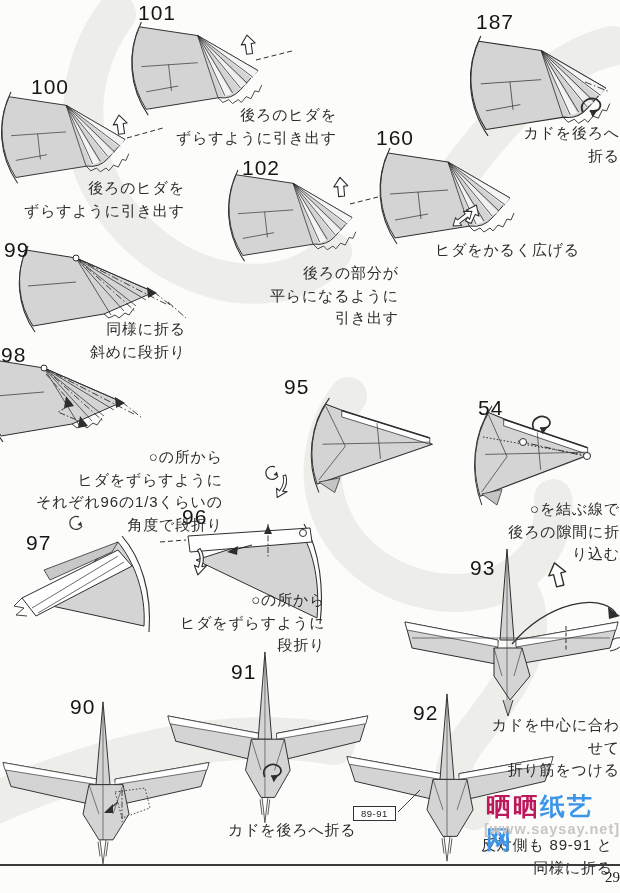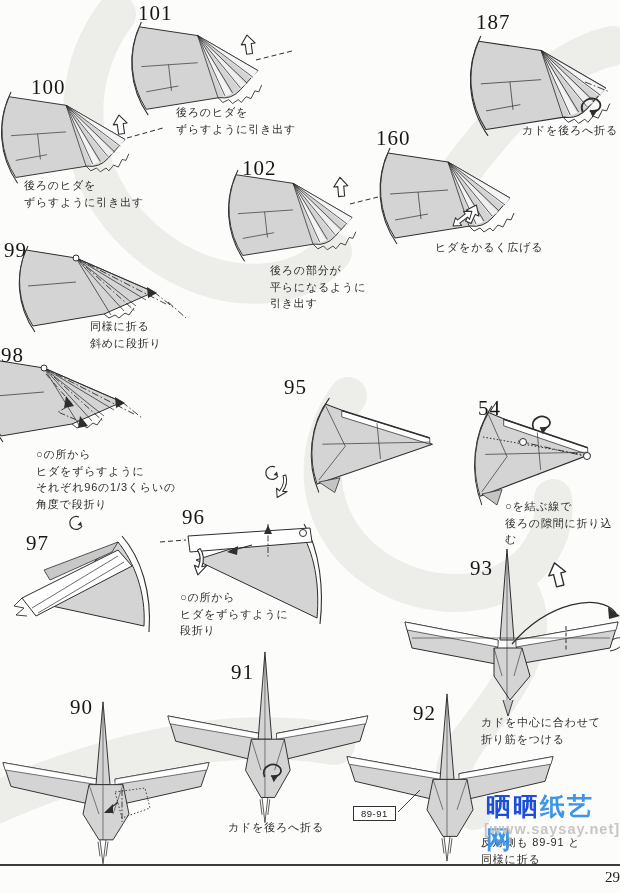--- a/index.html
+++ b/index.html
@@ -7,26 +7,26 @@
     position:relative;
     width:620px;height:893px;
     background:#fcfcfb;
     overflow:hidden;
     font-family:"Liberation Sans","DejaVu Sans",sans-serif;
   }
   .art{position:absolute;left:0;top:0;z-index:1;}
   .num{
     position:absolute;z-index:3;
     font-size:21px;color:#161616;letter-spacing:1px;
-    font-family:Liberation Serif, serif;
+    font-family:Liberation Sans, sans-serif;
   }
   .cap{
     position:absolute;z-index:3;
-    font-size:11px;line-height:1.5;color:#2c2c2c;
-    letter-spacing:0.8px;white-space:pre-line;
+    font-size:15px;line-height:1.5;color:#2c2c2c;
+    letter-spacing:0.8px;white-space:pre-line;text-align:right;
   }
   .refbox{
     position:absolute;z-index:3;
     font-size:9.5px;color:#222;letter-spacing:.5px;
     border:1.3px solid #333;background:#fff;
     padding:1px 7px;
   }
   .wm1{
     position:absolute;z-index:4;
     font-size:25px;font-weight:bold;letter-spacing:2px;
@@ -313,20 +313,20 @@
 ずらすように引き出す</div>
 <div class="cap" style="left:270px;top:262px">後ろの部分が
 平らになるように
 引き出す</div>
 <div class="cap" style="left:435px;top:239px">ヒダをかるく広げる</div>
 <div class="cap" style="left:522px;top:122px">カドを後ろへ折る</div>
 
 <div class="refbox" style="left:353px;top:806px">89-91</div>
 
 <div class="wm1" style="left:486px;top:790px">
-  <span style="color:#1d4ed8">晒晒</span><span style="color:#3d95e8">纸艺网</span>
+  <span style="color:#be185d">晒晒</span><span style="color:#3d95e8">纸艺网</span>
 </div>
 <div class="wm2" style="left:484px;top:821px;color:#c9c5c2">[www.saysay.net]</div>
 
 <div class="footer-rule"></div>
 <div class="pagenum">29</div>
 
 </div>
 
 </body></html>

